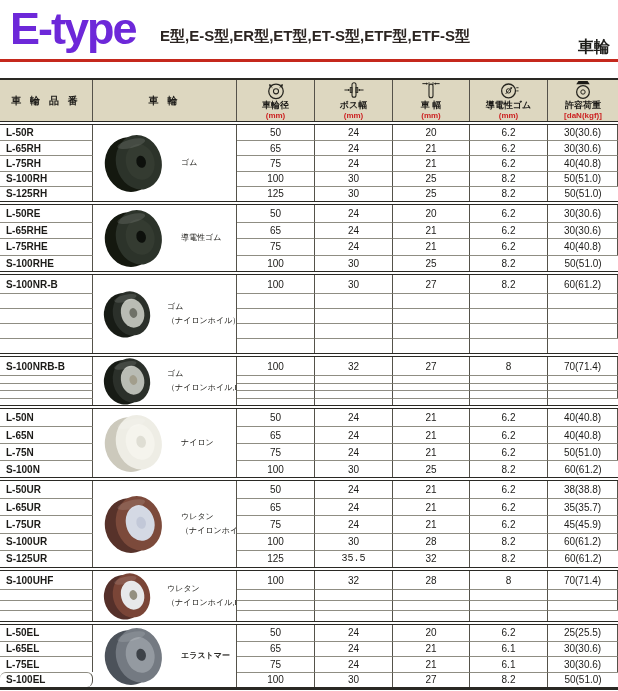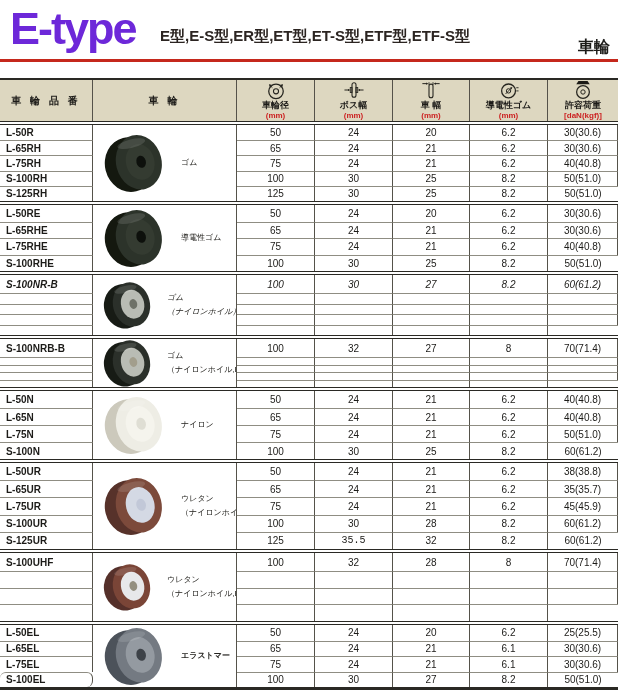--- a/index.html
+++ b/index.html
@@ -223,21 +223,21 @@
           <div class="cell v rline" style="grid-area: 3 / 5;">21</div>
           <div class="cell v rline" style="grid-area: 3 / 6;">6.2</div>
           <div class="cell v rline" style="grid-area: 3 / 7;">40(40.8)</div>
           <div class="cell name rline" style="grid-area: 4 / 1;">S-100RHE</div>
           <div class="cell v rline" style="grid-area: 4 / 3;">100</div>
           <div class="cell v rline" style="grid-area: 4 / 4;">30</div>
           <div class="cell v rline" style="grid-area: 4 / 5;">25</div>
           <div class="cell v rline" style="grid-area: 4 / 6;">8.2</div>
           <div class="cell v rline" style="grid-area: 4 / 7;">50(51.0)</div>
         </section>
-        <section class="group" style="height: 62px; grid-template-rows: 18px repeat(4, 1fr); font-style: italic;">
+        <section class="group" style="height: 80px; grid-template-rows: 18px repeat(4, 1fr);">
           <div class="cell name" style="grid-area: 1 / 1;">S-100NR-B</div>
           <div class="wheelcell" style="grid-area: 1 / 2 / span 5;">
             <svg class="wheel-img" width="60" height="52" viewBox="0 0 78 66">
     <g transform="rotate(-14 38 33)">
       <ellipse cx="31" cy="33" rx="26" ry="29" fill="#171b15"></ellipse>
       <ellipse cx="41" cy="33" rx="24" ry="29" fill="#2b302a"></ellipse>
       <ellipse cx="42.5" cy="33" rx="15" ry="19" fill="#b9bcb4"></ellipse>
       <ellipse cx="43.5" cy="33" rx="5" ry="6.5" fill="#6f7268"></ellipse>
       <ellipse cx="38" cy="12" rx="15" ry="4.5" fill="#ffffff" opacity="0.12"></ellipse>
     </g>
@@ -404,21 +404,21 @@
           <div class="cell v rline" style="grid-area: 4 / 5;">28</div>
           <div class="cell v rline" style="grid-area: 4 / 6;">8.2</div>
           <div class="cell v rline" style="grid-area: 4 / 7;">60(61.2)</div>
           <div class="cell name rline" style="grid-area: 5 / 1;">S-125UR</div>
           <div class="cell v rline" style="grid-area: 5 / 3;">125</div>
           <div class="cell v rline" style="grid-area: 5 / 4; font-family: Liberation Mono, monospace;">35.5</div>
           <div class="cell v rline" style="grid-area: 5 / 5;">32</div>
           <div class="cell v rline" style="grid-area: 5 / 6;">8.2</div>
           <div class="cell v rline" style="grid-area: 5 / 7;">60(61.2)</div>
         </section>
-        <section class="group" style="height: 70px; grid-template-rows: 18px repeat(3, 1fr);">
+        <section class="group" style="height: 52px; grid-template-rows: 18px repeat(3, 1fr);">
           <div class="cell name" style="grid-area: 1 / 1;">S-100UHF</div>
           <div class="wheelcell" style="grid-area: 1 / 2 / span 4;">
             <svg class="wheel-img" width="60" height="52" viewBox="0 0 78 66">
     <g transform="rotate(-14 38 33)">
       <ellipse cx="31" cy="33" rx="26" ry="29" fill="#55302a"></ellipse>
       <ellipse cx="41" cy="33" rx="24" ry="29" fill="#7a4537"></ellipse>
       <ellipse cx="42.5" cy="33" rx="15" ry="19" fill="#e7e8ea"></ellipse>
       <ellipse cx="43.5" cy="33" rx="5" ry="6.5" fill="#938f80"></ellipse>
       <ellipse cx="38" cy="12" rx="15" ry="4.5" fill="#ffffff" opacity="0.12"></ellipse>
     </g>

